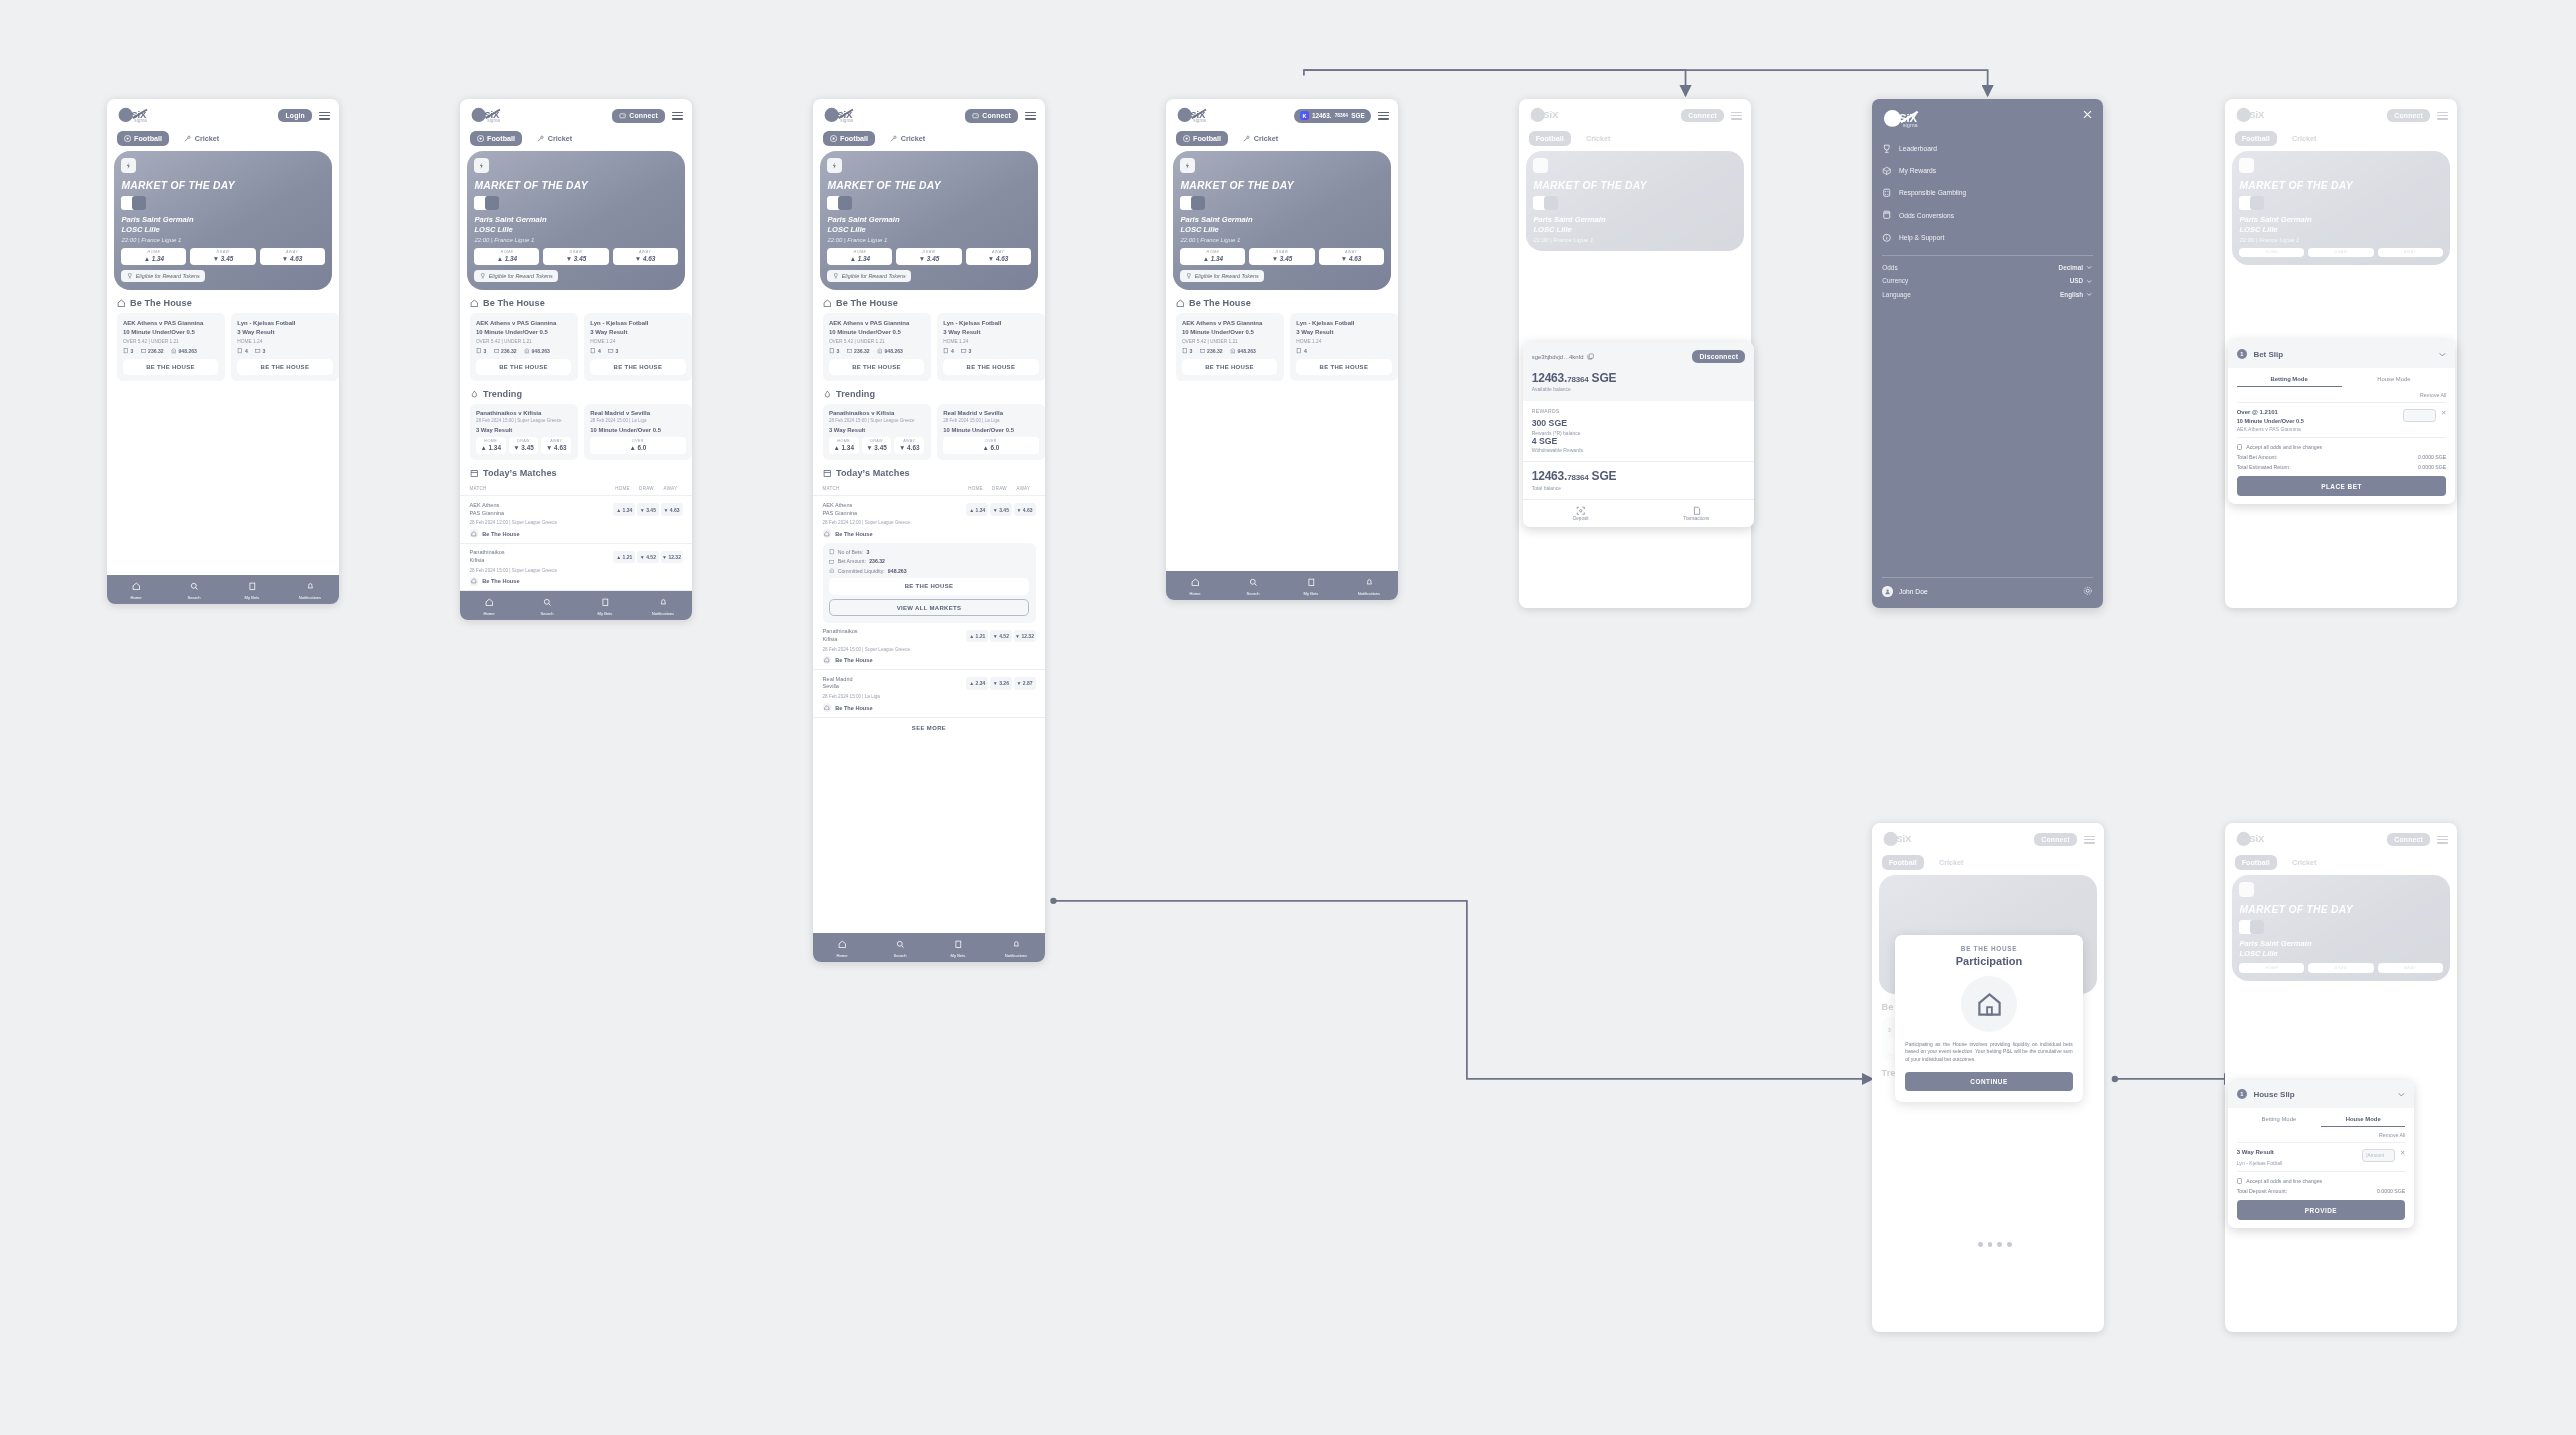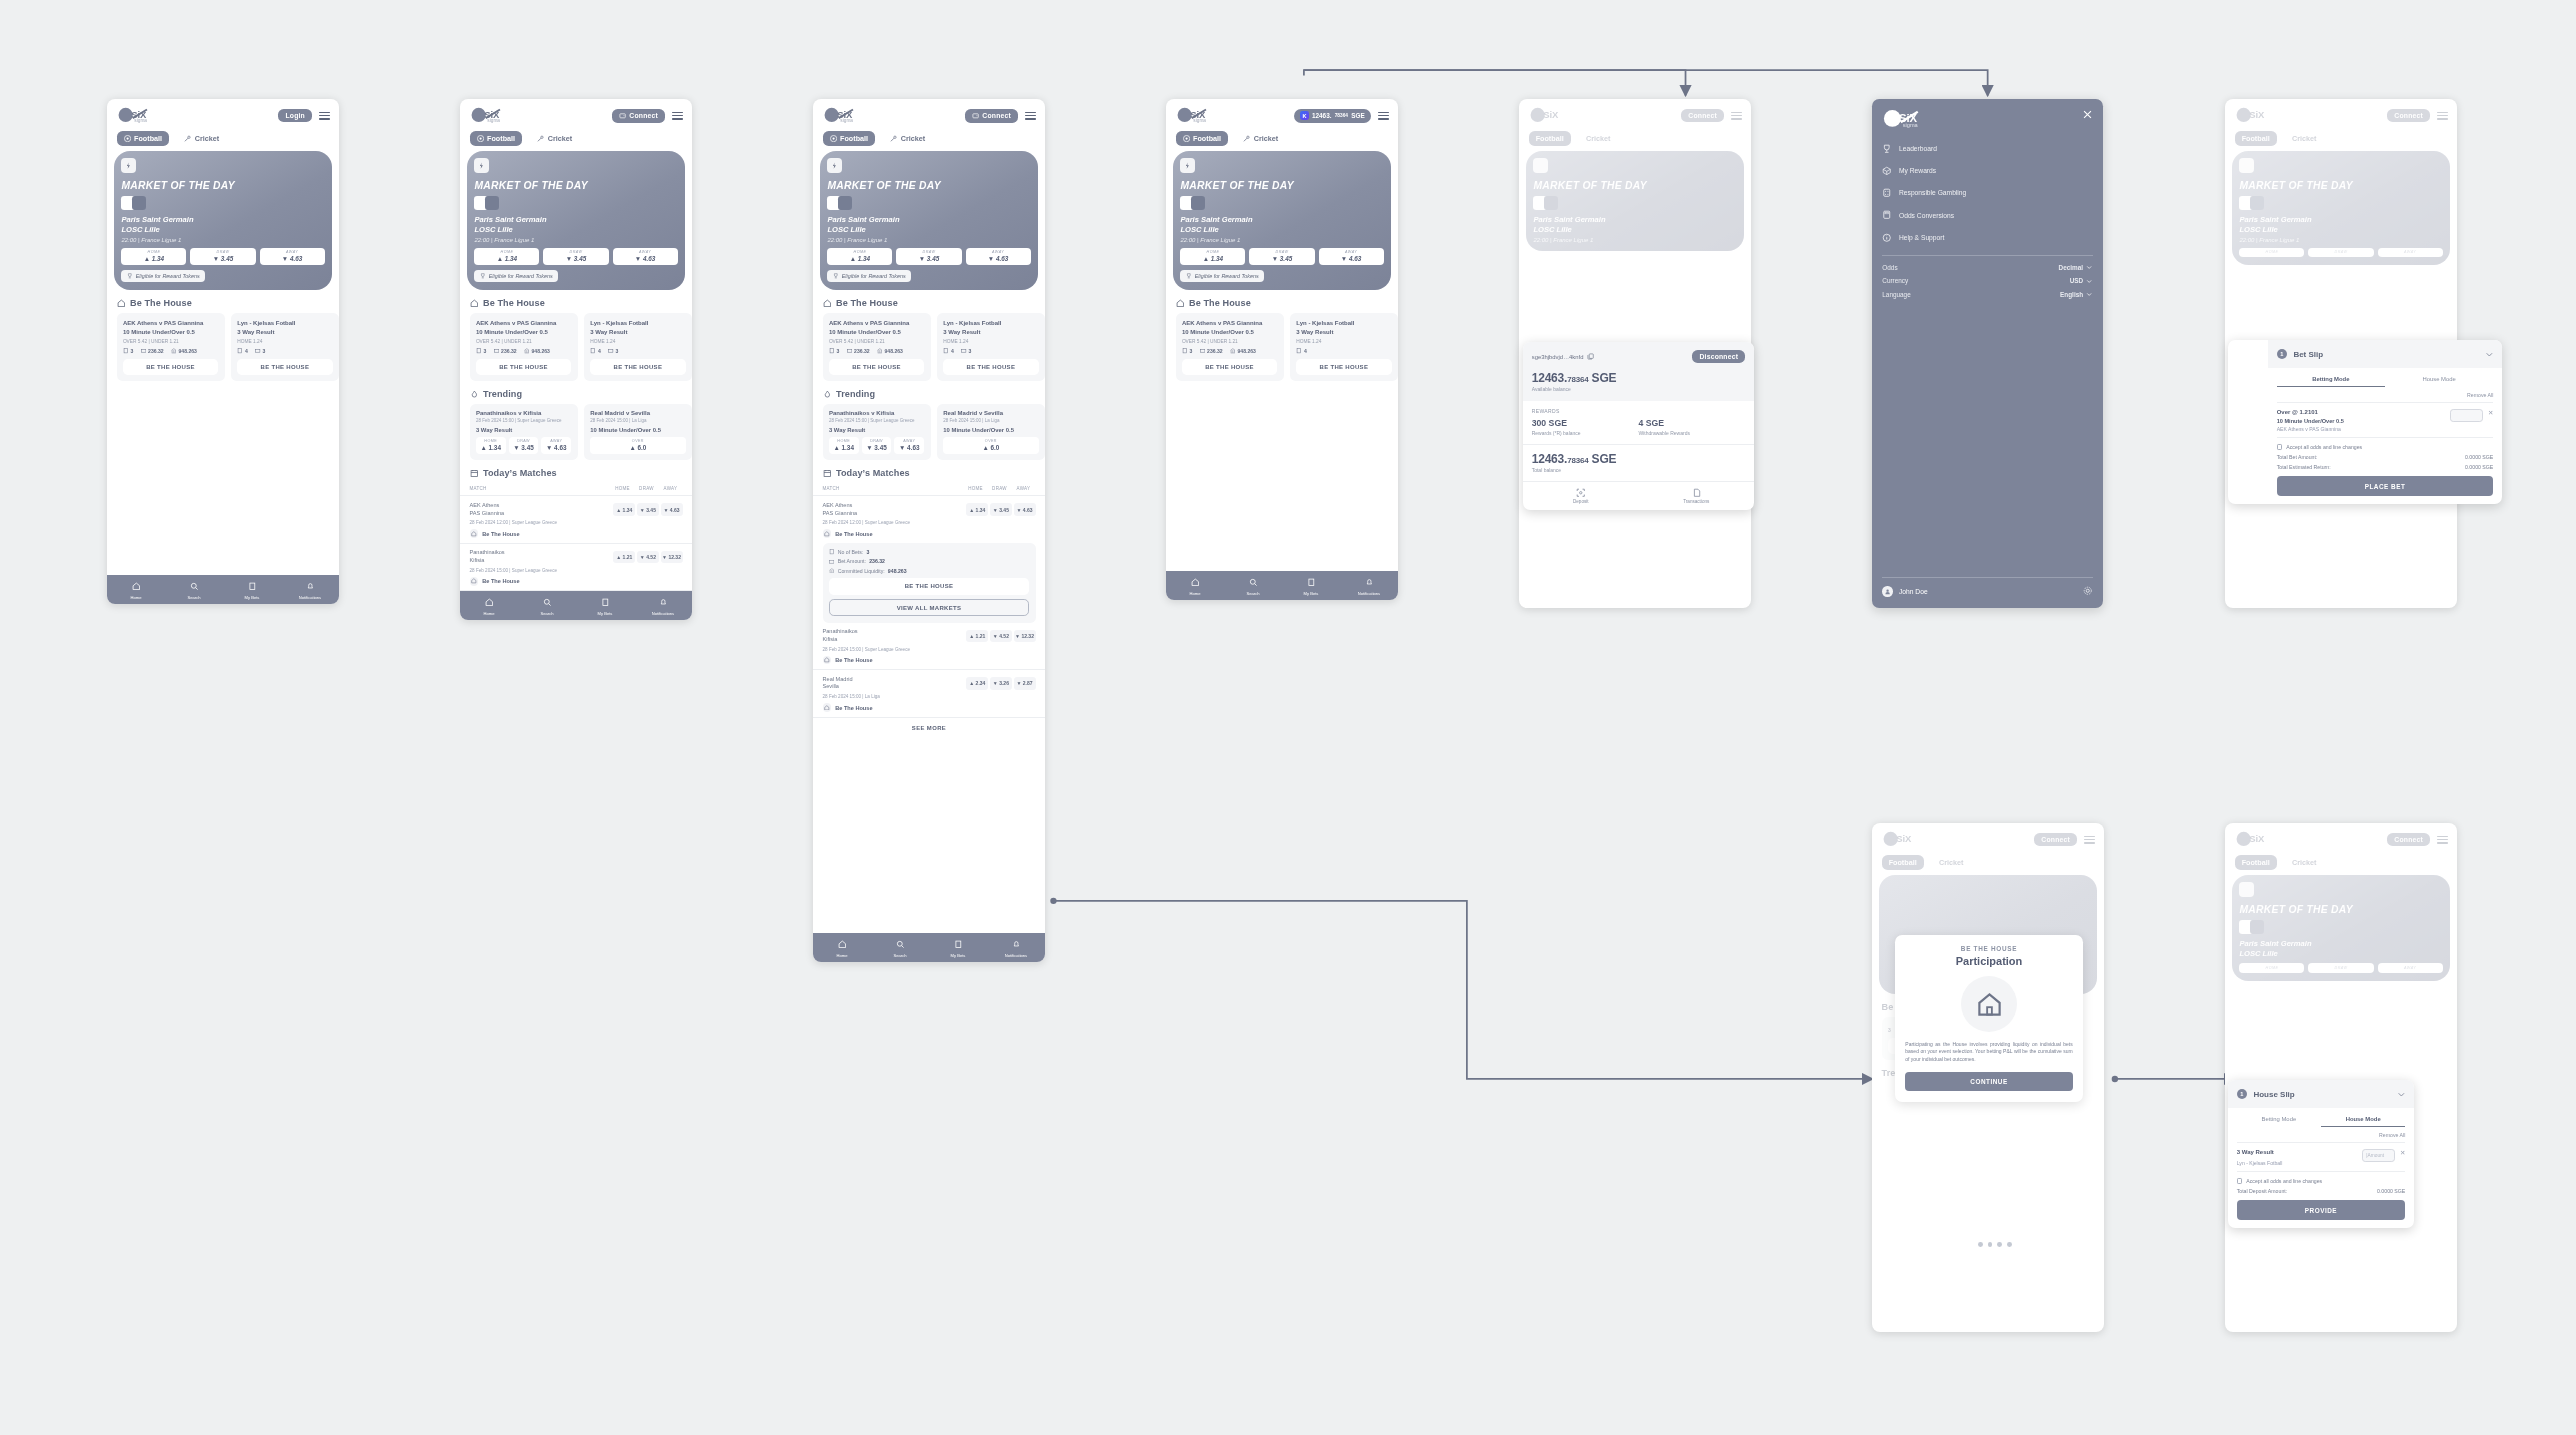--- a/index.html
+++ b/index.html
@@ -93,21 +93,21 @@
   
   .wallet { position:absolute; background:#fff; border-radius:7.2px; box-shadow:0 2.4px 11px rgba(0,0,0,.16); overflow:hidden; }
   .w-top { background:#f4f5f7; padding:8px 8.7px 8.7px; }
   .w-addr { display:flex; align-items:center; justify-content:space-between; }
   .w-addr .a { font-size:5.9px; color:#6b7285; display:flex; align-items:center; gap:3.2px; }
   .w-bal { font-size:12px; font-weight:bold; color:#545c73; margin-top:7.2px; letter-spacing:-0.2px; }
   .w-bal .sm { font-size:8px; }
   .w-sub { font-size:5px; color:#9198a8; margin-top:1.6px; }
   .w-mid { padding:7.2px 8.7px 8px; }
   .w-lbl { font-size:5px; color:#9198a8; letter-spacing:0.4px; }
-  .w-grid { display:flex; margin-top:4px; }
+  .w-grid { display:flex; margin-top:4px;flex-direction:column; }
   .w-grid > div { flex:1; }
   .w-amt { font-size:8.7px; font-weight:bold; color:#545c73; }
   .w-div { border-top:0.8px solid #eceef1; }
   .w-acts { display:flex; border-top:0.8px solid #eceef1; }
   .w-acts div { flex:1; text-align:center; padding:5.6px 0 6.4px; font-size:4.6px; color:#8a91a2; }
 
   
   .menu { position:absolute; background:#7d8499; border-radius:7.2px; box-shadow:0 2.4px 11px rgba(0,0,0,.16); color:#fff; padding:9.5px 10.3px 9.5px; display:flex; flex-direction:column; }
   .menu .mhead { display:flex; align-items:flex-start; justify-content:space-between; }
   .mitem { display:flex; align-items:center; gap:7.2px; font-size:6.7px; color:#f0f1f4; padding:6.4px 0; }
@@ -1191,21 +1191,21 @@
         <div class="oddbox">
             <div class="lab">DRAW</div>
           </div>
         <div class="oddbox">
             <div class="lab">AWAY</div>
           </div>
       </div>
     </div>
   </div>
 
-  <div class="slip" style="left:2228px; top:340px; width:274px;padding-left:40px;">
+  <div class="slip" style="left:2228px; top:340px; width:227px;">
     <div class="slip-hd">
       <span class="cnt">1</span>
       <span class="ti">Bet Slip</span>
       <span><svg width="8.7" height="8.7" viewBox="0 0 16 16">
             <path d="M3 6 L8 11 L13 6" fill="none" stroke="#8a91a2" stroke-width="1.8"></path>
           </svg></span>
     </div>
     <div class="slip-body">
       <div class="modes">
         <div class="on">Betting Mode</div>

